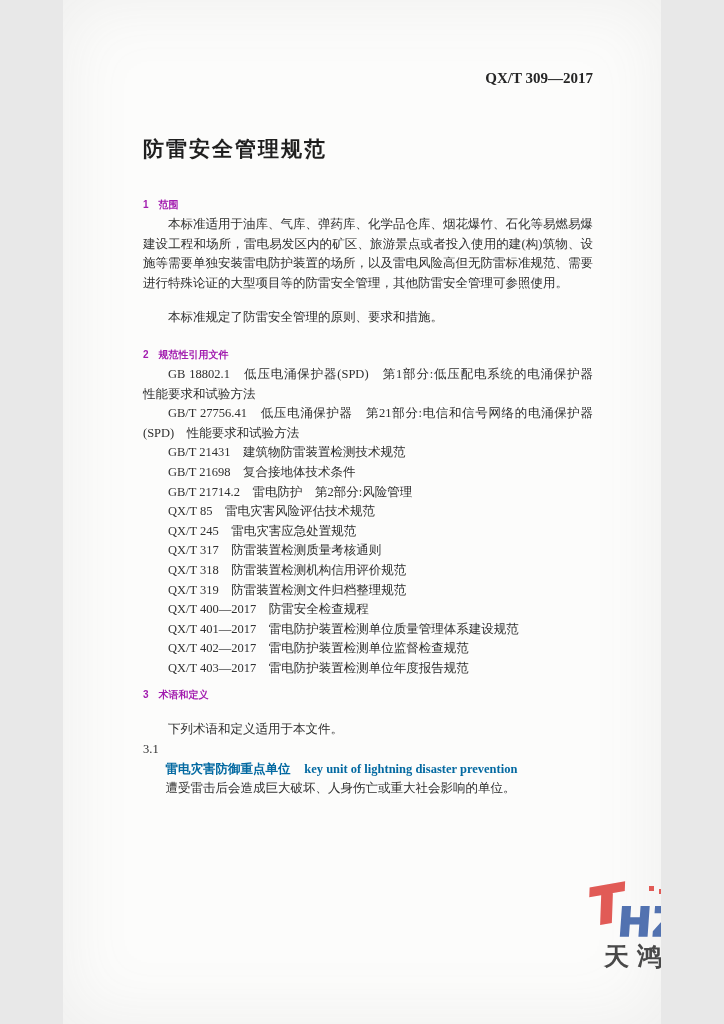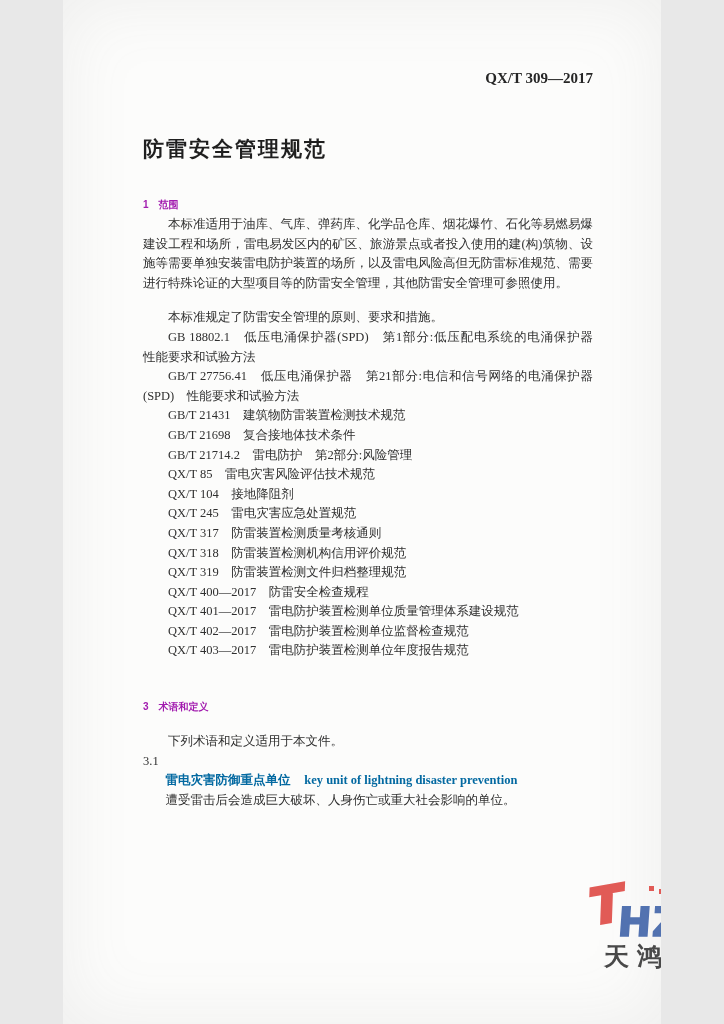--- a/index.html
+++ b/index.html
@@ -39,21 +39,21 @@
   .sec-h {
     font-family: "Liberation Sans", "DejaVu Sans", sans-serif;
     font-weight: bold;
     font-size: 10px;
     line-height: 20px;
     color: #a21caf;
     margin: 0;
   }
   .sec-h.h1 { margin-top: 31px; }
   .sec-h.h2 { margin-top: 17px; }
-  .sec-h.h3 { margin-top: 36px; }
+  .sec-h.h3 { margin-top: 7px; }
   .body-p {
     margin: 0;
     text-indent: 2em;
     text-align: justify;
   }
   .body-p.first { margin-top: 15px; }
   .ref-item {
     margin: 0;
     text-indent: 2em;
     text-align: justify;
@@ -162,27 +162,27 @@
 
     <h1 class="doc-title">防雷安全管理规范</h1>
 
     <section>
       <h2 class="sec-h h1">1　范围</h2>
       <p class="body-p">本标准适用于油库、气库、弹药库、化学品仓库、烟花爆竹、石化等易燃易爆建设工程和场所，雷电易发区内的矿区、旅游景点或者投入使用的建(构)筑物、设施等需要单独安装雷电防护装置的场所，以及雷电风险高但无防雷标准规范、需要进行特殊论证的大型项目等的防雷安全管理，其他防雷安全管理可参照使用。</p>
       <p class="body-p first">本标准规定了防雷安全管理的原则、要求和措施。</p>
     </section>
 
     <section>
+      <h2 class="sec-h h2">2　规范性引用文件</h2>
       <p class="ref-item">GB 18802.1　低压电涌保护器(SPD)　第1部分:低压配电系统的电涌保护器　性能要求和试验方法</p>
       <p class="ref-item">GB/T 27756.41　低压电涌保护器　第21部分:电信和信号网络的电涌保护器(SPD)　性能要求和试验方法</p>
       <p class="ref-item">GB/T 21431　建筑物防雷装置检测技术规范</p>
       <p class="ref-item">GB/T 21698　复合接地体技术条件</p>
       <p class="ref-item">GB/T 21714.2　雷电防护　第2部分:风险管理</p>
       <p class="ref-item">QX/T 85　雷电灾害风险评估技术规范</p>
-      <p class="ref-item">QX/T 104　接地降阻剂</p>
       <p class="ref-item">QX/T 245　雷电灾害应急处置规范</p>
       <p class="ref-item">QX/T 317　防雷装置检测质量考核通则</p>
       <p class="ref-item">QX/T 318　防雷装置检测机构信用评价规范</p>
       <p class="ref-item">QX/T 319　防雷装置检测文件归档整理规范</p>
       <p class="ref-item">QX/T 400—2017　防雷安全检查规程</p>
       <p class="ref-item">QX/T 401—2017　雷电防护装置检测单位质量管理体系建设规范</p>
       <p class="ref-item">QX/T 402—2017　雷电防护装置检测单位监督检查规范</p>
       <p class="ref-item">QX/T 403—2017　雷电防护装置检测单位年度报告规范</p>
     </section>
 

